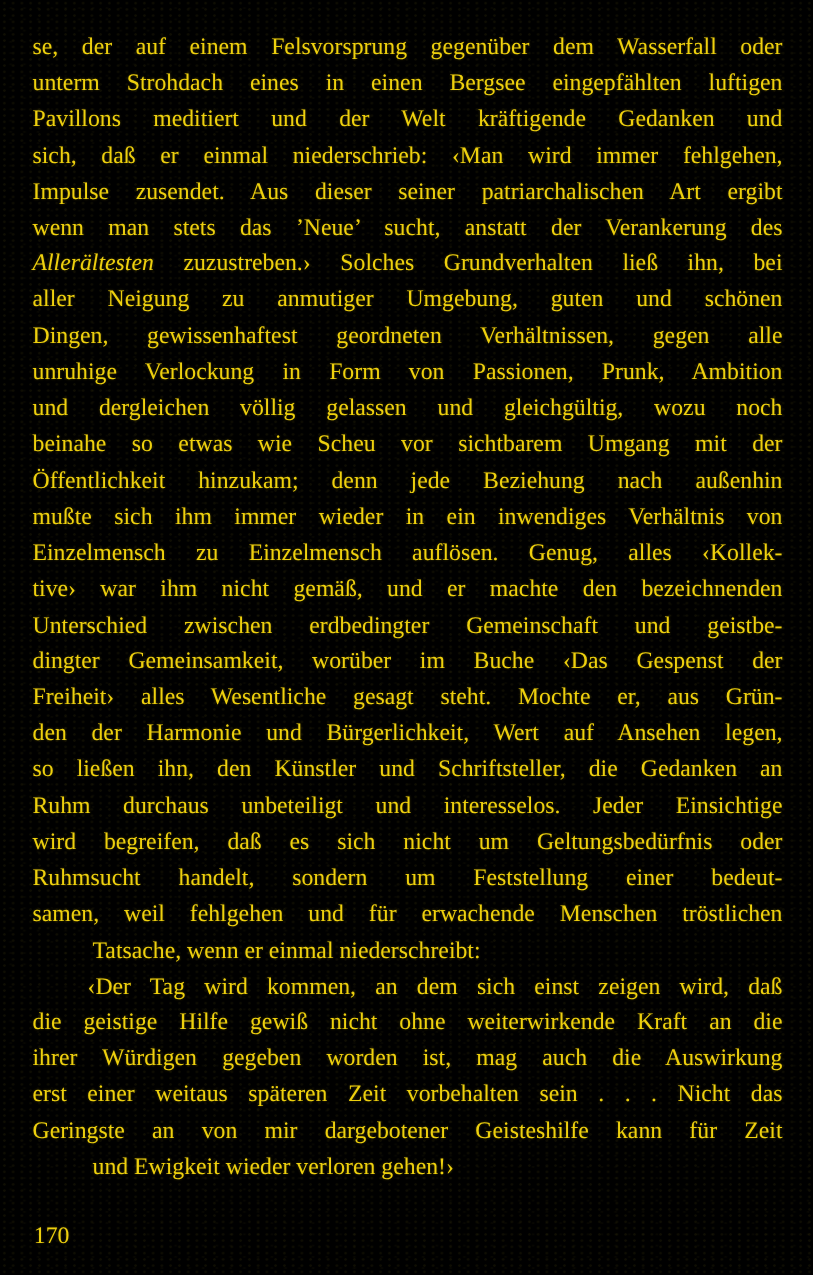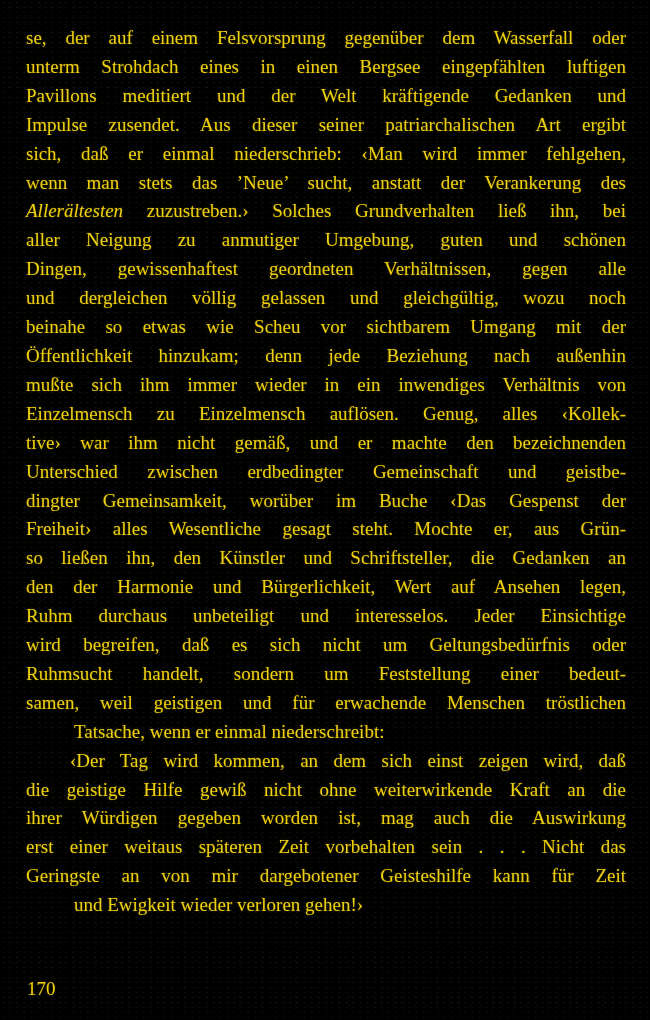--- a/index.html
+++ b/index.html
@@ -62,41 +62,42 @@
   }
 </style>
 </head>
 <body style="--ink: #eed00e; --paper: #000000;">
 
 <div class="text-block">
     <div class="para">
       <div class="line">se, der auf einem Felsvorsprung gegenüber dem Wasserfall oder</div>
       <div class="line">unterm Strohdach eines in einen Bergsee eingepfählten luftigen</div>
       <div class="line">Pavillons meditiert und der Welt kräftigende Gedanken und</div>
+      <div class="line">sich, daß er einmal niederschrieb: ‹Man wird immer fehlgehen,</div>
       <div class="line">Impulse zusendet. Aus dieser seiner patriarchalischen Art ergibt</div>
-      <div class="line">sich, daß er einmal niederschrieb: ‹Man wird immer fehlgehen,</div>
       <div class="line">wenn man stets das ’Neue’ sucht, anstatt der Verankerung des</div>
       <div class="line"><span class="it">Allerältesten</span><span> zuzustreben.› Solches Grundverhalten ließ ihn, bei</span></div>
       <div class="line">aller Neigung zu anmutiger Umgebung, guten und schönen</div>
       <div class="line">Dingen, gewissenhaftest geordneten Verhältnissen, gegen alle</div>
+      <div class="line">unruhige Verlockung in Form von Passionen, Prunk, Ambition</div>
       <div class="line">und dergleichen völlig gelassen und gleichgültig, wozu noch</div>
       <div class="line">beinahe so etwas wie Scheu vor sichtbarem Umgang mit der</div>
       <div class="line">Öffentlichkeit hinzukam; denn jede Beziehung nach außenhin</div>
       <div class="line">mußte sich ihm immer wieder in ein inwendiges Verhältnis von</div>
       <div class="line">Einzelmensch zu Einzelmensch auflösen. Genug, alles ‹Kollek-</div>
       <div class="line">tive› war ihm nicht gemäß, und er machte den bezeichnenden</div>
       <div class="line">Unterschied zwischen erdbedingter Gemeinschaft und geistbe-</div>
       <div class="line">dingter Gemeinsamkeit, worüber im Buche ‹Das Gespenst der</div>
       <div class="line">Freiheit› alles Wesentliche gesagt steht. Mochte er, aus Grün-</div>
+      <div class="line">den der Harmonie und Bürgerlichkeit, Wert auf Ansehen legen,</div>
       <div class="line">so ließen ihn, den Künstler und Schriftsteller, die Gedanken an</div>
-      <div class="line">den der Harmonie und Bürgerlichkeit, Wert auf Ansehen legen,</div>
       <div class="line">Ruhm durchaus unbeteiligt und interesselos. Jeder Einsichtige</div>
       <div class="line">wird begreifen, daß es sich nicht um Geltungsbedürfnis oder</div>
       <div class="line">Ruhmsucht handelt, sondern um Feststellung einer bedeut-</div>
-      <div class="line">samen, weil geistigen und für erwachende Menschen tröstlichen</div>
+      <div class="line">samen, weil fehlgehen und für erwachende Menschen tröstlichen</div>
       <div class="line last">Tatsache, wenn er einmal niederschreibt:</div>
     </div>
     <div class="para">
       <div class="line indent">‹Der Tag wird kommen, an dem sich einst zeigen wird, daß</div>
       <div class="line">die geistige Hilfe gewiß nicht ohne weiterwirkende Kraft an die</div>
       <div class="line">ihrer Würdigen gegeben worden ist, mag auch die Auswirkung</div>
       <div class="line">erst einer weitaus späteren Zeit vorbehalten sein . . . Nicht das</div>
       <div class="line">Geringste an von mir dargebotener Geisteshilfe kann für Zeit</div>
       <div class="line last">und Ewigkeit wieder verloren gehen!›</div>
     </div>

